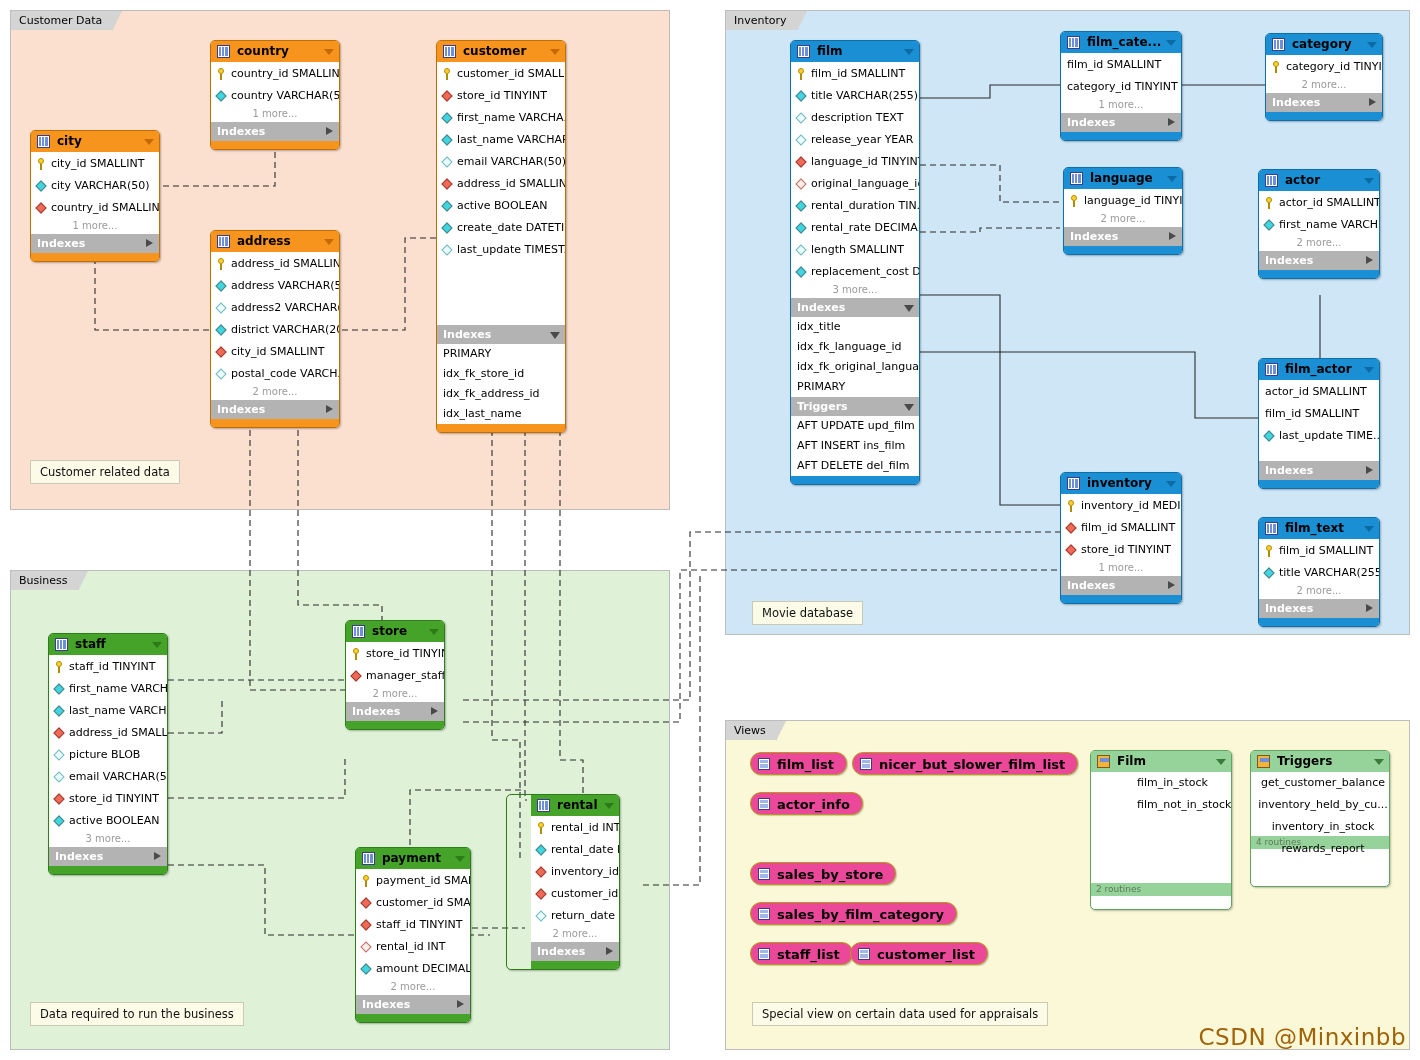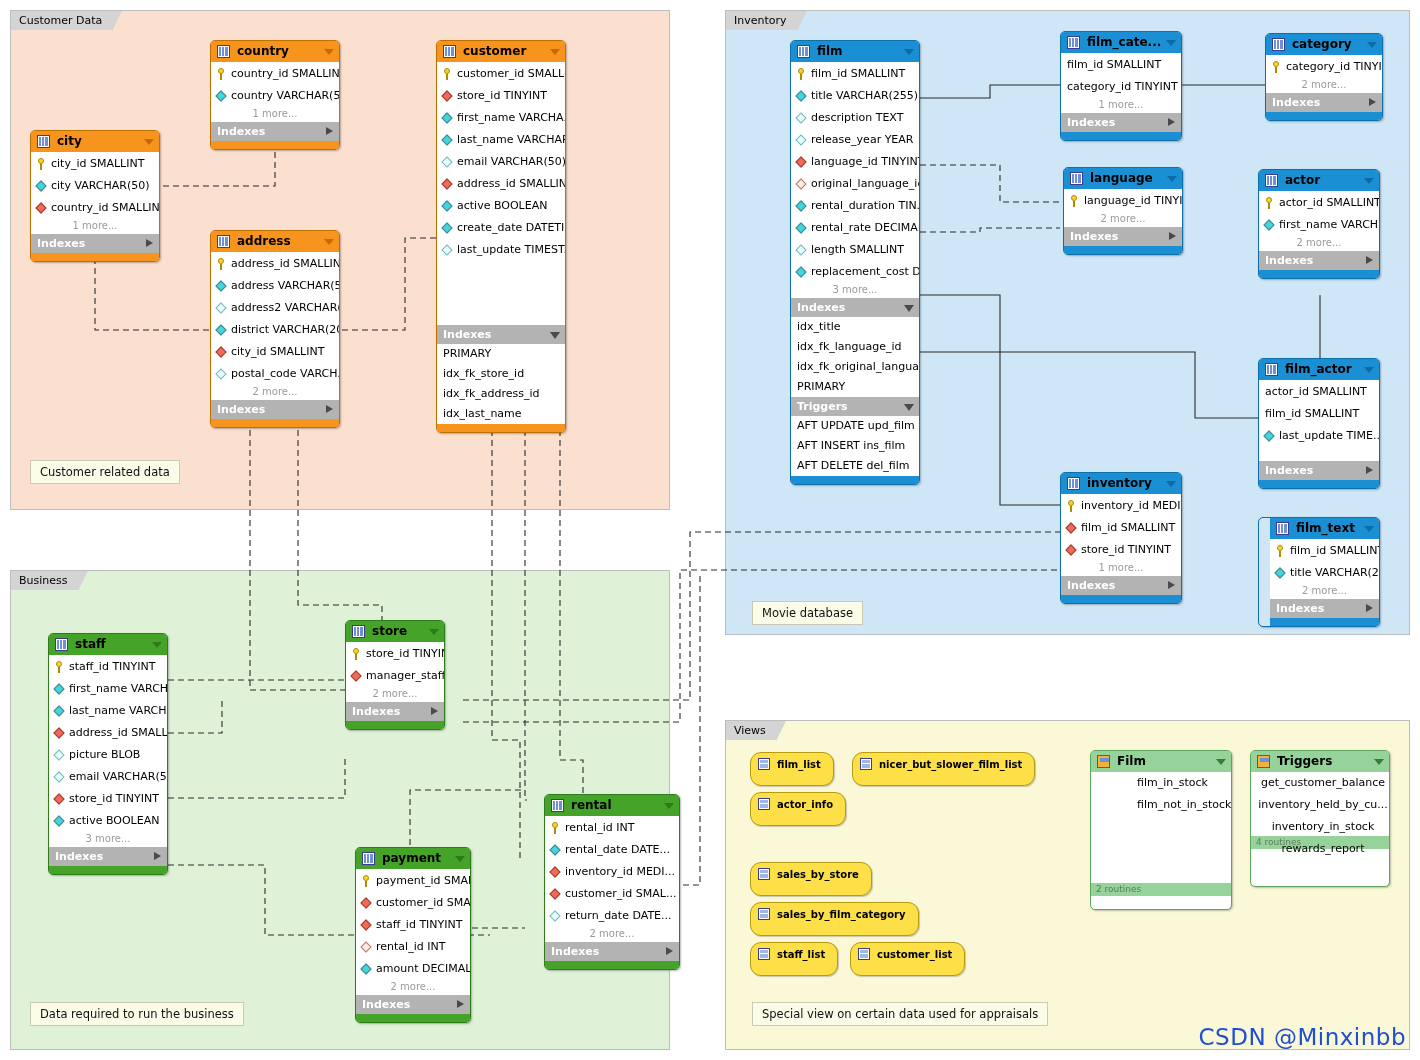--- a/index.html
+++ b/index.html
@@ -87,40 +87,40 @@
   .rgrp .hdr .ricon{position:absolute;left:6px;top:4px;width:13px;height:13px;
         background:#f2b23c;border:1px solid #7a5a1a;box-sizing:border-box;}
   .rgrp .hdr .ricon::before{content:"";position:absolute;left:2px;top:2px;width:9px;height:4px;background:#6f8fd8;}
   .rgrp .hdr .caret{position:absolute;right:5px;top:8px;width:0;height:0;
         border-style:solid;border-width:6px 5px 0 5px;border-color:#3c7a3c transparent transparent transparent;}
   .rgrp .rbody{background:#fff;}
   .rgrp .rrow{height:22px;line-height:22px;padding-left:6px;font-size:11px;white-space:nowrap;overflow:hidden;}
   .rgrp .rfoot{background:#96d39a;color:#5d7a5d;font-size:9px;line-height:13px;height:13px;padding-left:5px;}
 
   
-  .vpill{position:absolute;height:34px;line-height:23px;background:#fde047;
+  .vpill{position:absolute;height:23px;line-height:23px;background:#ec4899;
      border:1px solid #b89b10;border-radius:11px;padding:0 12px 0 26px;
-     font-weight:bold;font-size:10px;white-space:nowrap;box-sizing:border-box;
+     font-weight:bold;font-size:13px;white-space:nowrap;box-sizing:border-box;
      box-shadow:1px 1px 1px rgba(0,0,0,.2);}
   .vpill .vicon{position:absolute;left:7px;top:5px;width:12px;height:12px;
      background:#fff;border:1px solid #3b3b8f;box-sizing:border-box;}
   .vpill .vicon::before{content:"";position:absolute;left:1px;top:1px;width:8px;height:8px;
      background:linear-gradient(to bottom,#9fb6e6 0 3px,#fff 3px 4px,#9fb6e6 4px 8px);}
 
   
   .note{position:absolute;background:#fbfbe8;border:1px solid #c9c9b4;
      font-size:11.5px;line-height:22px;height:24px;padding:0 9px;color:#111;white-space:nowrap;
      box-sizing:border-box;}
 
   
   svg.conn{position:absolute;left:0;top:0;width:1420px;height:1060px;pointer-events:none;}
   svg.conn path,svg.conn line{fill:none;stroke:#2b2b2b;stroke-width:1.1;}
   svg.conn .dash{stroke-dasharray:6 4;}
 
-  .wm{position:absolute;right:14px;bottom:10px;font-size:23px;color:#1d4ed8;
+  .wm{position:absolute;right:14px;bottom:10px;font-size:23px;color:#a16207;
       font-family:"DejaVu Sans","Liberation Sans",sans-serif;letter-spacing:.5px;}
 </style>
 </head>
 <body>
 
 <div id="canvas">
 
   <div class="layer layer-customer">
     <div class="layer-tab">Customer Data</div>
   </div>
@@ -357,21 +357,21 @@
     <div class="cols">
       <div class="col plain"><span>actor_id SMALLINT</span></div>
       <div class="col plain"><span>film_id SMALLINT</span></div>
       <div class="col"><span class="bul dia cyan"></span><span>last_update TIME...</span></div>
       <div style="height:14px;"></div>
     </div>
     <div class="sect"><span>Indexes</span><span class="ar-r"></span></div>
     <div class="foot"></div>
   </div>
 
-  <div class="tbl blue" style="left:1258px;top:517px;width:122px;padding-left:11px;">
+  <div class="tbl blue" style="left:1258px;top:517px;width:122px;">
     <div class="hdr">
       <span class="tblicon"></span>
       <span>film_text</span>
       <span class="caret"></span>
     </div>
     <div class="cols">
       <div class="col"><span class="bul key"></span><span>film_id SMALLINT</span></div>
       <div class="col"><span class="bul dia cyan"></span><span>title VARCHAR(255)</span></div>
       <div class="more">2 more...</div>
     </div>
@@ -426,21 +426,21 @@
     </div>
     <div class="cols">
       <div class="col"><span class="bul key"></span><span>store_id TINYINT</span></div>
       <div class="col"><span class="bul dia red"></span><span>manager_staff_id ...</span></div>
       <div class="more">2 more...</div>
     </div>
     <div class="sect"><span>Indexes</span><span class="ar-r"></span></div>
     <div class="foot"></div>
   </div>
 
-  <div class="tbl green" style="left:544px;top:794px;width:136px;">
+  <div class="tbl green" style="left:506px;top:794px;width:114px;padding-left:24px;">
     <div class="hdr">
       <span class="tblicon"></span>
       <span>rental</span>
       <span class="caret"></span>
     </div>
     <div class="cols">
       <div class="col"><span class="bul key"></span><span>rental_id INT</span></div>
       <div class="col"><span class="bul dia cyan"></span><span>rental_date DATE...</span></div>
       <div class="col"><span class="bul dia red"></span><span>inventory_id MEDI...</span></div>
       <div class="col"><span class="bul dia red"></span><span>customer_id SMAL...</span></div>

